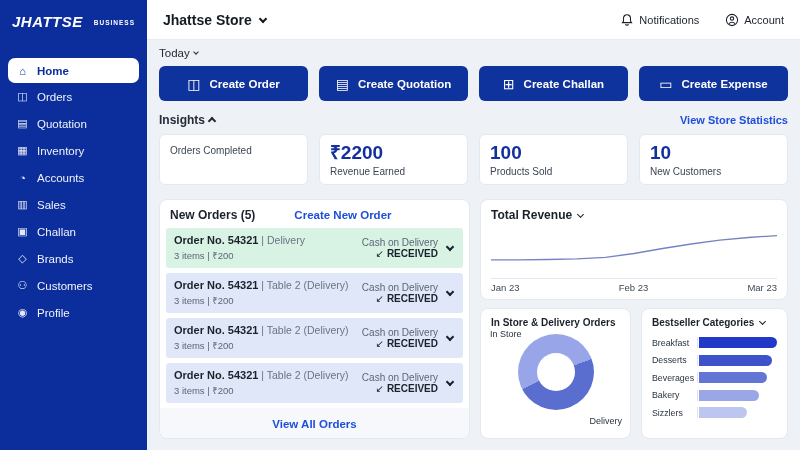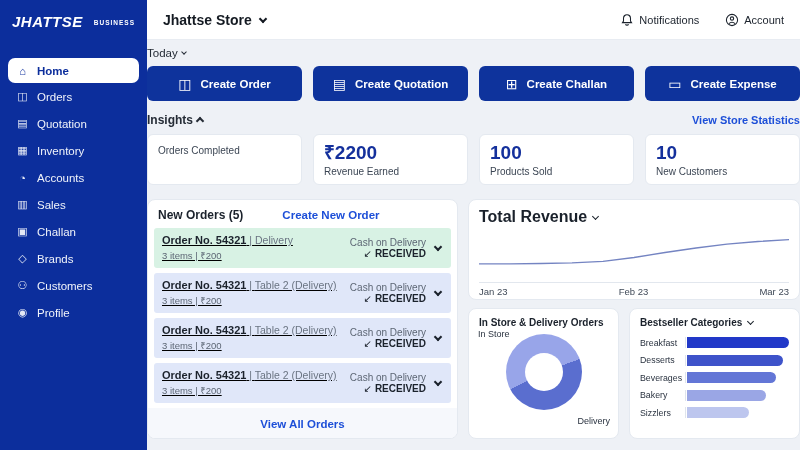--- a/index.html
+++ b/index.html
@@ -28,21 +28,21 @@
   
   .topbar { position:absolute; left:147px; top:0; width:653px; height:40px; background:#fff;
     border-bottom:1px solid #e8ecf2; display:flex; align-items:center; padding:0 16px; }
   .store-sel { display:flex; align-items:center; font-size:14px; font-weight:bold;
     color:#141a22; cursor:pointer; }
   .store-sel .chev { margin-left:8px; }
   .topbar-right { margin-left:auto; display:flex; align-items:center; gap:26px; }
   .tb-item { display:flex; align-items:center; gap:5px; font-size:11px; color:#1b222c; cursor:pointer; }
 
   
-  .main { position:absolute; left:147px; top:40px; width:653px; height:356px; padding:7px 0; }
+  .main { position:absolute; left:147px; top:40px; width:653px; height:356px; padding:7px 12px; }
   .period { display:flex; align-items:center; font-size:11.5px; color:#252c36; cursor:pointer; width:max-content; }
 
   .btn-grid { display:grid; grid-template-columns:repeat(4,1fr); gap:11px; margin-top:7px; }
   .cta { height:35px; background:#0e339c; color:#fff; border:none; border-radius:6px;
     font-family:inherit; font-size:11.5px; font-weight:bold; display:flex; align-items:center;
     justify-content:center; gap:9px; cursor:pointer; }
   .cta .bico { font-size:14px; font-weight:normal; }
 
   .insights-row { display:flex; align-items:center; justify-content:space-between; margin-top:12px; }
   .insights-title { font-size:12px; font-weight:bold; color:#252c36; display:flex; align-items:center; }
@@ -57,36 +57,36 @@
 
   
   .orders-panel { width:311px; background:#fff; border:1px solid #e4e9f0; border-radius:8px;
     display:flex; flex-direction:column; overflow:hidden; }
   .op-head { display:flex; align-items:center; padding:8px 10px 6px;gap:39px; }
   .op-title { font-size:12px; font-weight:bold; color:#1b222c; }
   .op-link { font-size:11.5px; font-weight:bold; color:#1d4fd8; cursor:pointer; }
   .order-row { margin:0 6px 5px; border-radius:3px; padding:6px 8px; display:flex;
     align-items:center; background:#e0e7f9; cursor:pointer; }
   .order-row.green { background:#d8f2e4; }
-  .o-left { flex:1; min-width:0;text-decoration:underline; }
+  .o-left { flex:1; min-width:0; }
   .o-line1 { font-size:10.5px; color:#6a7482; white-space:nowrap; }
   .o-num { font-weight:bold; color:#1b222c; font-size:11px; }
   .o-line2 { font-size:9.5px; color:#5c6674; margin-top:3px; }
   .o-right { text-align:right; }
   .o-pay { font-size:10px; color:#5c6674; }
   .o-status { font-size:10px; font-weight:bold; color:#1b222c; margin-top:0; }
   .o-arrow { font-size:10px; font-weight:normal; margin-right:3px; }
   .o-chev { color:#1b222c; margin-left:9px; margin-right:2px; }
   .op-foot { background:#f6f8fc; text-align:center; padding:6px; margin-top:auto; }
   .op-foot span { font-size:11.5px; font-weight:bold; color:#1d4fd8; cursor:pointer; }
 
   
   .right-col { flex:1; display:flex; flex-direction:column; gap:8px; }
   .panel { background:#fff; border:1px solid #e4e9f0; border-radius:8px; padding:8px 10px; }
-  .panel-title { font-size:16px; font-weight:bold; color:#1a212b; display:flex; align-items:center; }
+  .panel-title { font-size:12px; font-weight:bold; color:#1a212b; display:flex; align-items:center; }
   .panel-title .chev { border-width:1.5px; width:5px; height:5px; margin-left:6px; }
 
   .revenue-panel { height:101px; }
   .rev-axis { border-top:1px solid #e2e7ee; margin-top:2px; padding-top:3px; display:flex;
     justify-content:space-between; font-size:9.5px; color:#3f4957; }
 
   .bottom-row { display:flex; gap:10px; flex:1; }
   .donut-panel { width:151px; position:relative; }
   .donut-panel .panel-title, .bars-panel .panel-title { font-size:10px; white-space:nowrap; }
   .donut { width:76px; height:76px; border-radius:50%; margin:6px auto 0; position:relative; }

